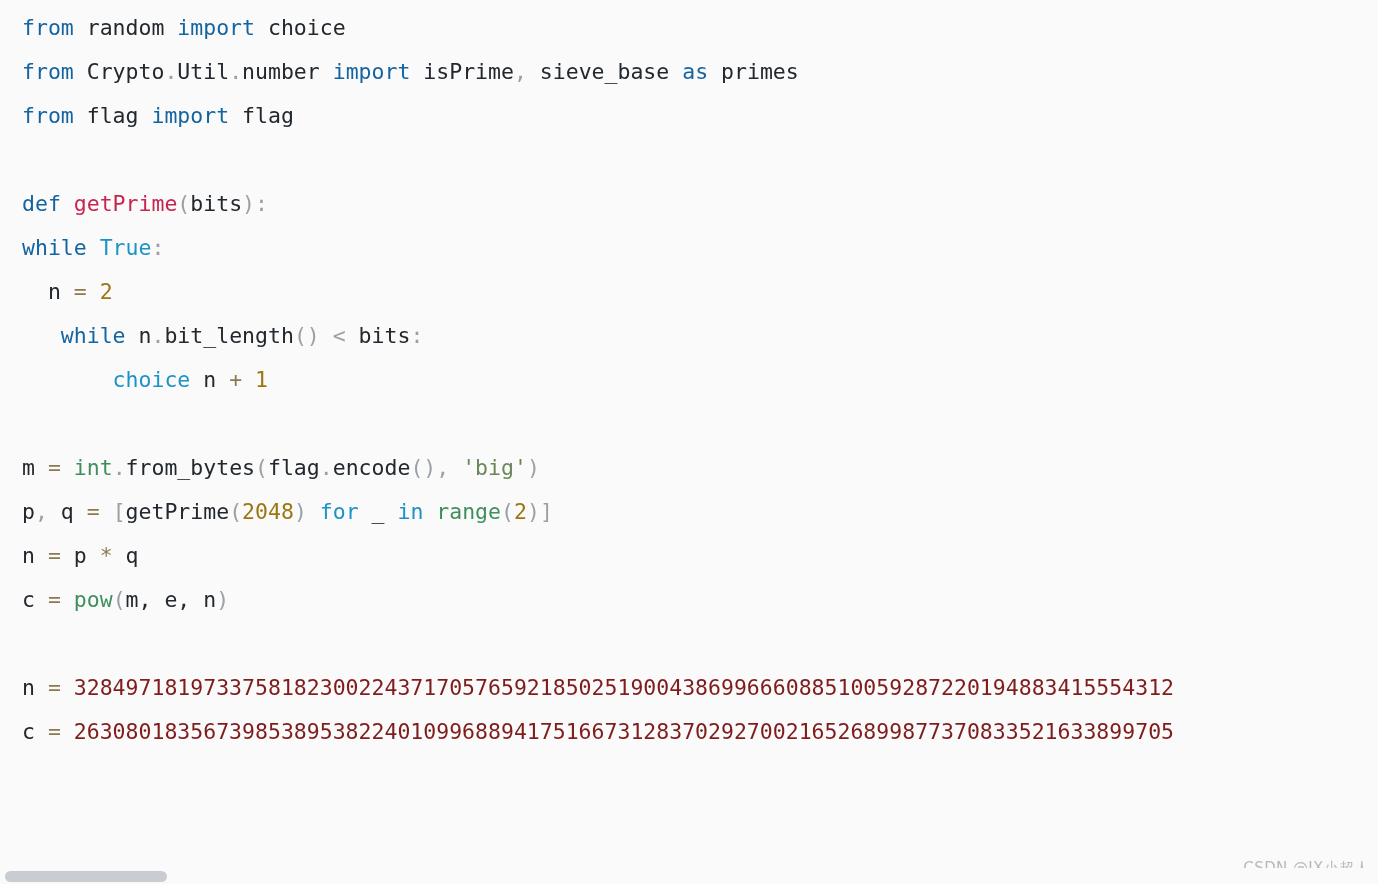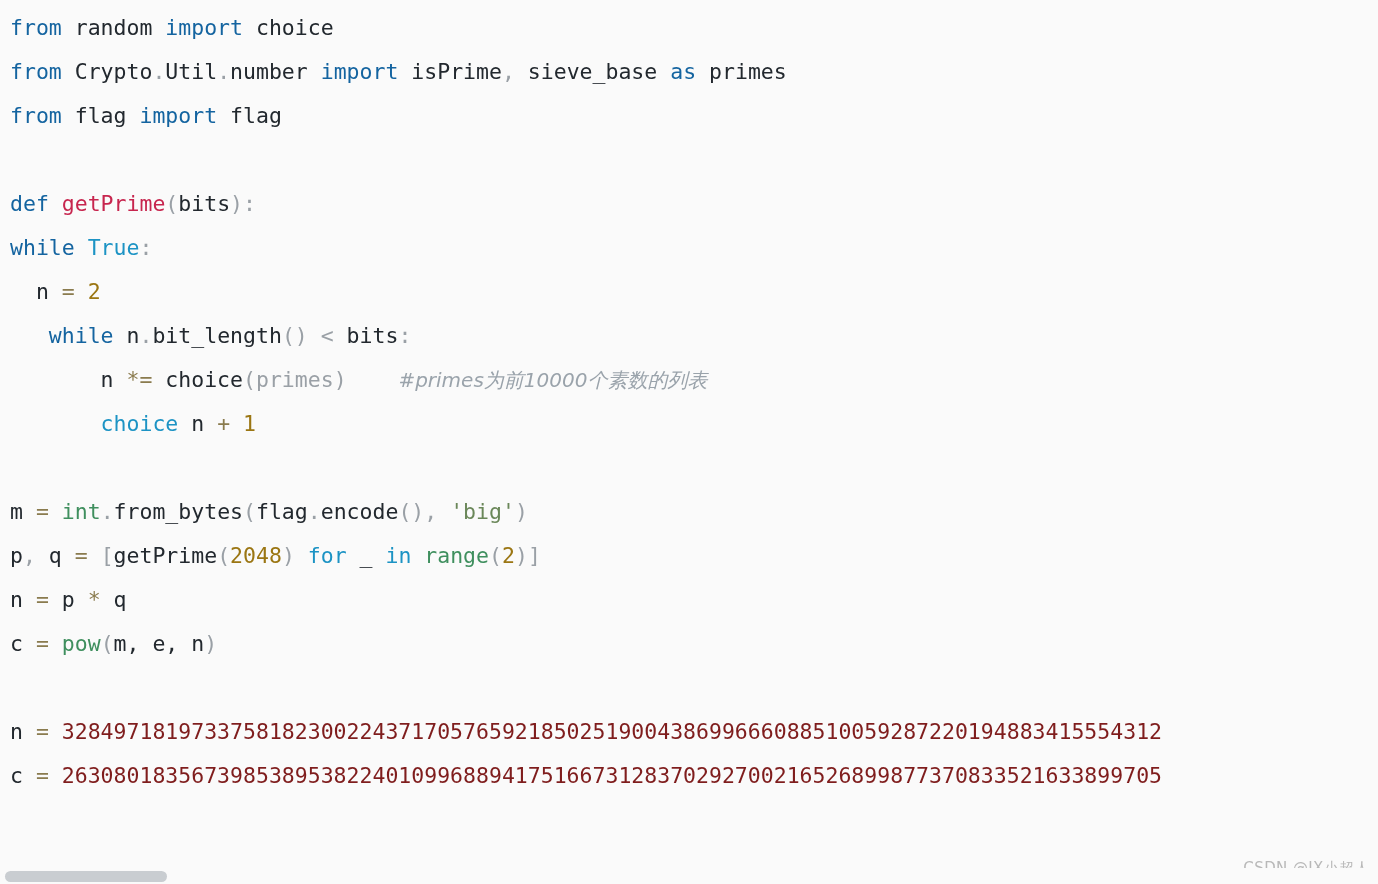--- a/index.html
+++ b/index.html
@@ -27,21 +27,21 @@
     background: #fafafa;
     overflow: hidden;
   }
 
   .code-line {
     height: 44px;
     line-height: 44px;
     white-space: pre;
     font-size: 21.5px;
     letter-spacing: 0px;
-    padding-left: 10px;
+    padding-left: 22px;
     color: #22282e;
   }
 
   .code-line.blank {
     height: 44px;
   }
 
   
   .tok-kw      { color: #1464a0; }   
   .tok-kw2     { color: #1c93c4; }   
@@ -115,21 +115,20 @@
   <div class="code-line blank"></div>
 
   <div class="code-line"><span class="tok-kw">def</span><span class="tok-fn"> getPrime</span><span class="tok-punc">(</span><span class="tok-plain">bits</span><span class="tok-punc">)</span><span class="tok-punc">:</span></div>
 
   <div class="code-line"><span class="tok-kw">while</span><span class="tok-kw2"> True</span><span class="tok-punc">:</span></div>
 
   <div class="code-line"><span class="tok-plain">  </span><span class="tok-plain">n </span><span class="tok-op">= </span><span class="tok-num">2</span></div>
 
   <div class="code-line"><span class="tok-plain">   </span><span class="tok-kw">while</span><span class="tok-plain"> n</span><span class="tok-punc">.</span><span class="tok-plain">bit_length</span><span class="tok-punc">()</span><span class="tok-punc"> &lt; </span><span class="tok-plain">bits</span><span class="tok-punc">:</span></div>
 
-  <div class="code-line"><span class="tok-plain">       </span><span class="tok-plain">n </span><span class="tok-op">*= </span><span class="tok-plain">choice</span><span class="tok-punc">(</span><span class="tok-punc">primes</span><span class="tok-punc">)</span><span class="tok-plain">    </span><span class="tok-comment">#primes为前10000个素数的列表</span></div>
 
 
   <div class="code-line"><span class="tok-plain">       </span><span class="tok-kw2">choice</span><span class="tok-plain"> n </span><span class="tok-op">+ </span><span class="tok-num">1</span></div>
 
   <div class="code-line blank"></div>
 
 
   <div class="code-line"><span class="tok-plain">m </span><span class="tok-op">= </span><span class="tok-builtin">int</span><span class="tok-punc">.</span><span class="tok-plain">from_bytes</span><span class="tok-punc">(</span><span class="tok-plain">flag</span><span class="tok-punc">.</span><span class="tok-plain">encode</span><span class="tok-punc">()</span><span class="tok-punc">, </span><span class="tok-str">'big'</span><span class="tok-punc">)</span></div>
 
   <div class="code-line"><span class="tok-plain">p</span><span class="tok-punc">, </span><span class="tok-plain">q </span><span class="tok-op">= </span><span class="tok-punc">[</span><span class="tok-plain">getPrime</span><span class="tok-punc">(</span><span class="tok-num">2048</span><span class="tok-punc">) </span><span class="tok-kw2">for</span><span class="tok-plain"> _ </span><span class="tok-kw2">in</span><span class="tok-builtin"> range</span><span class="tok-punc">(</span><span class="tok-num">2</span><span class="tok-punc">)</span><span class="tok-punc">]</span></div>

